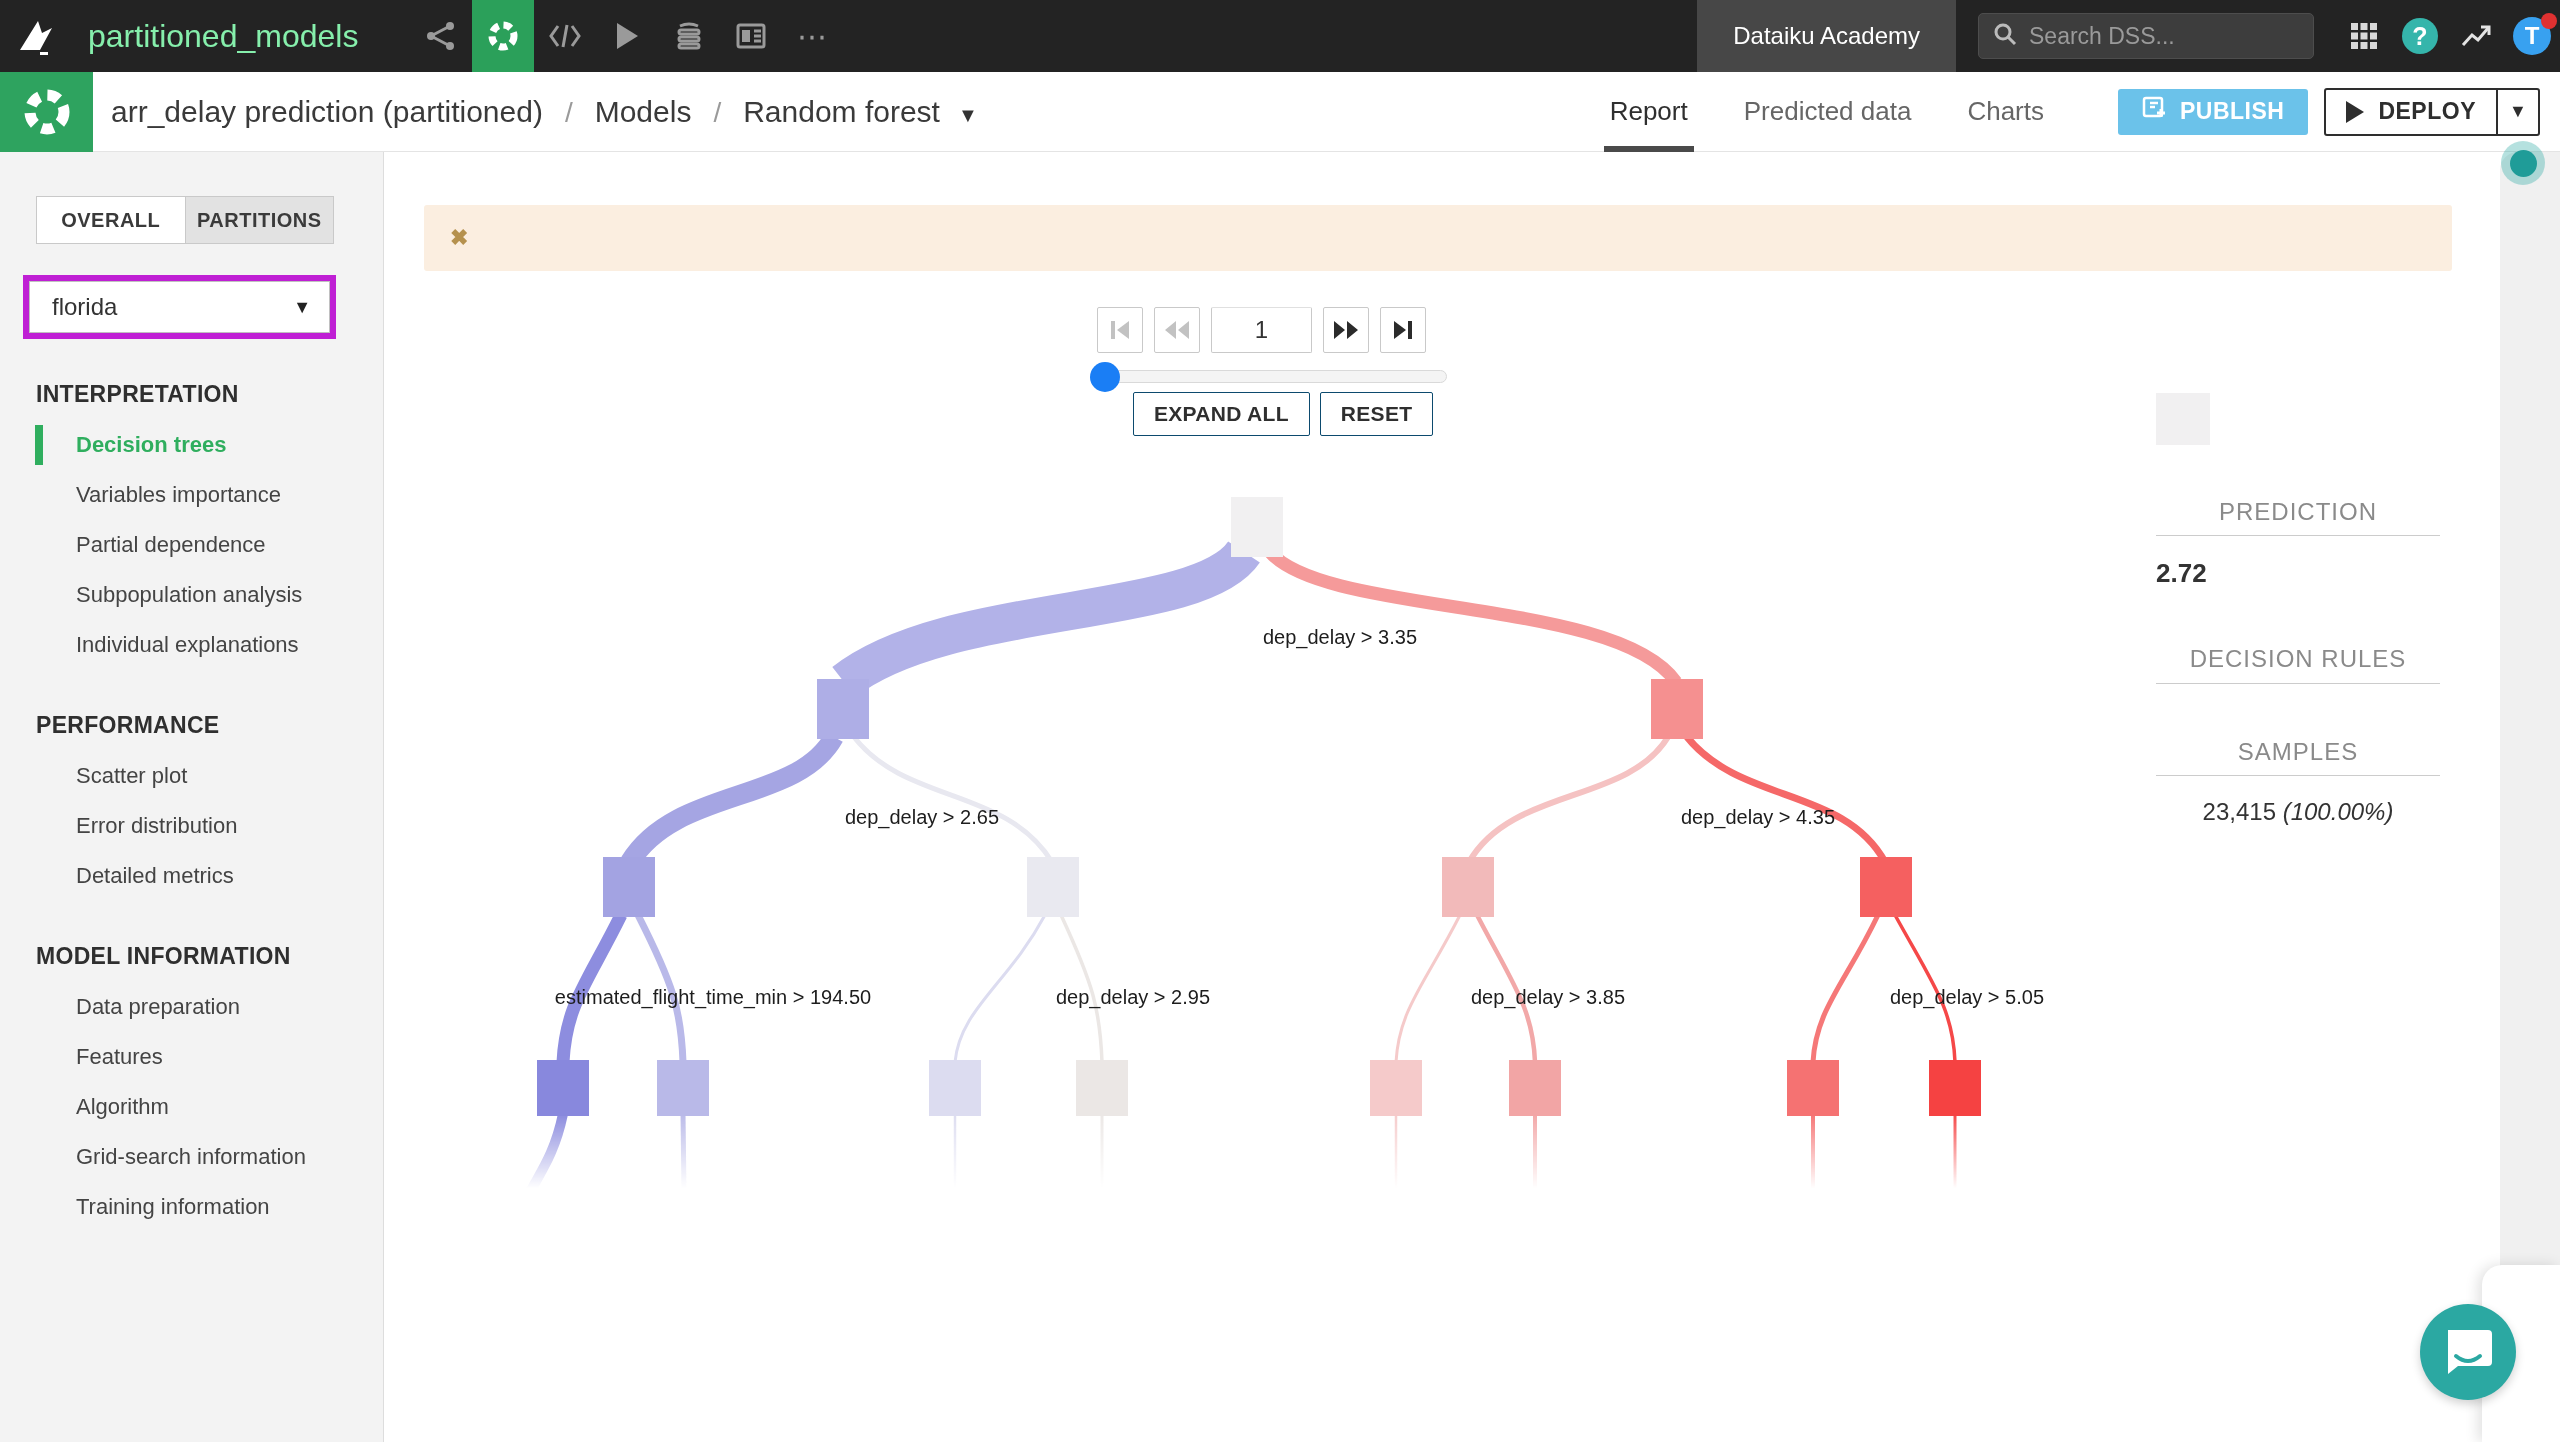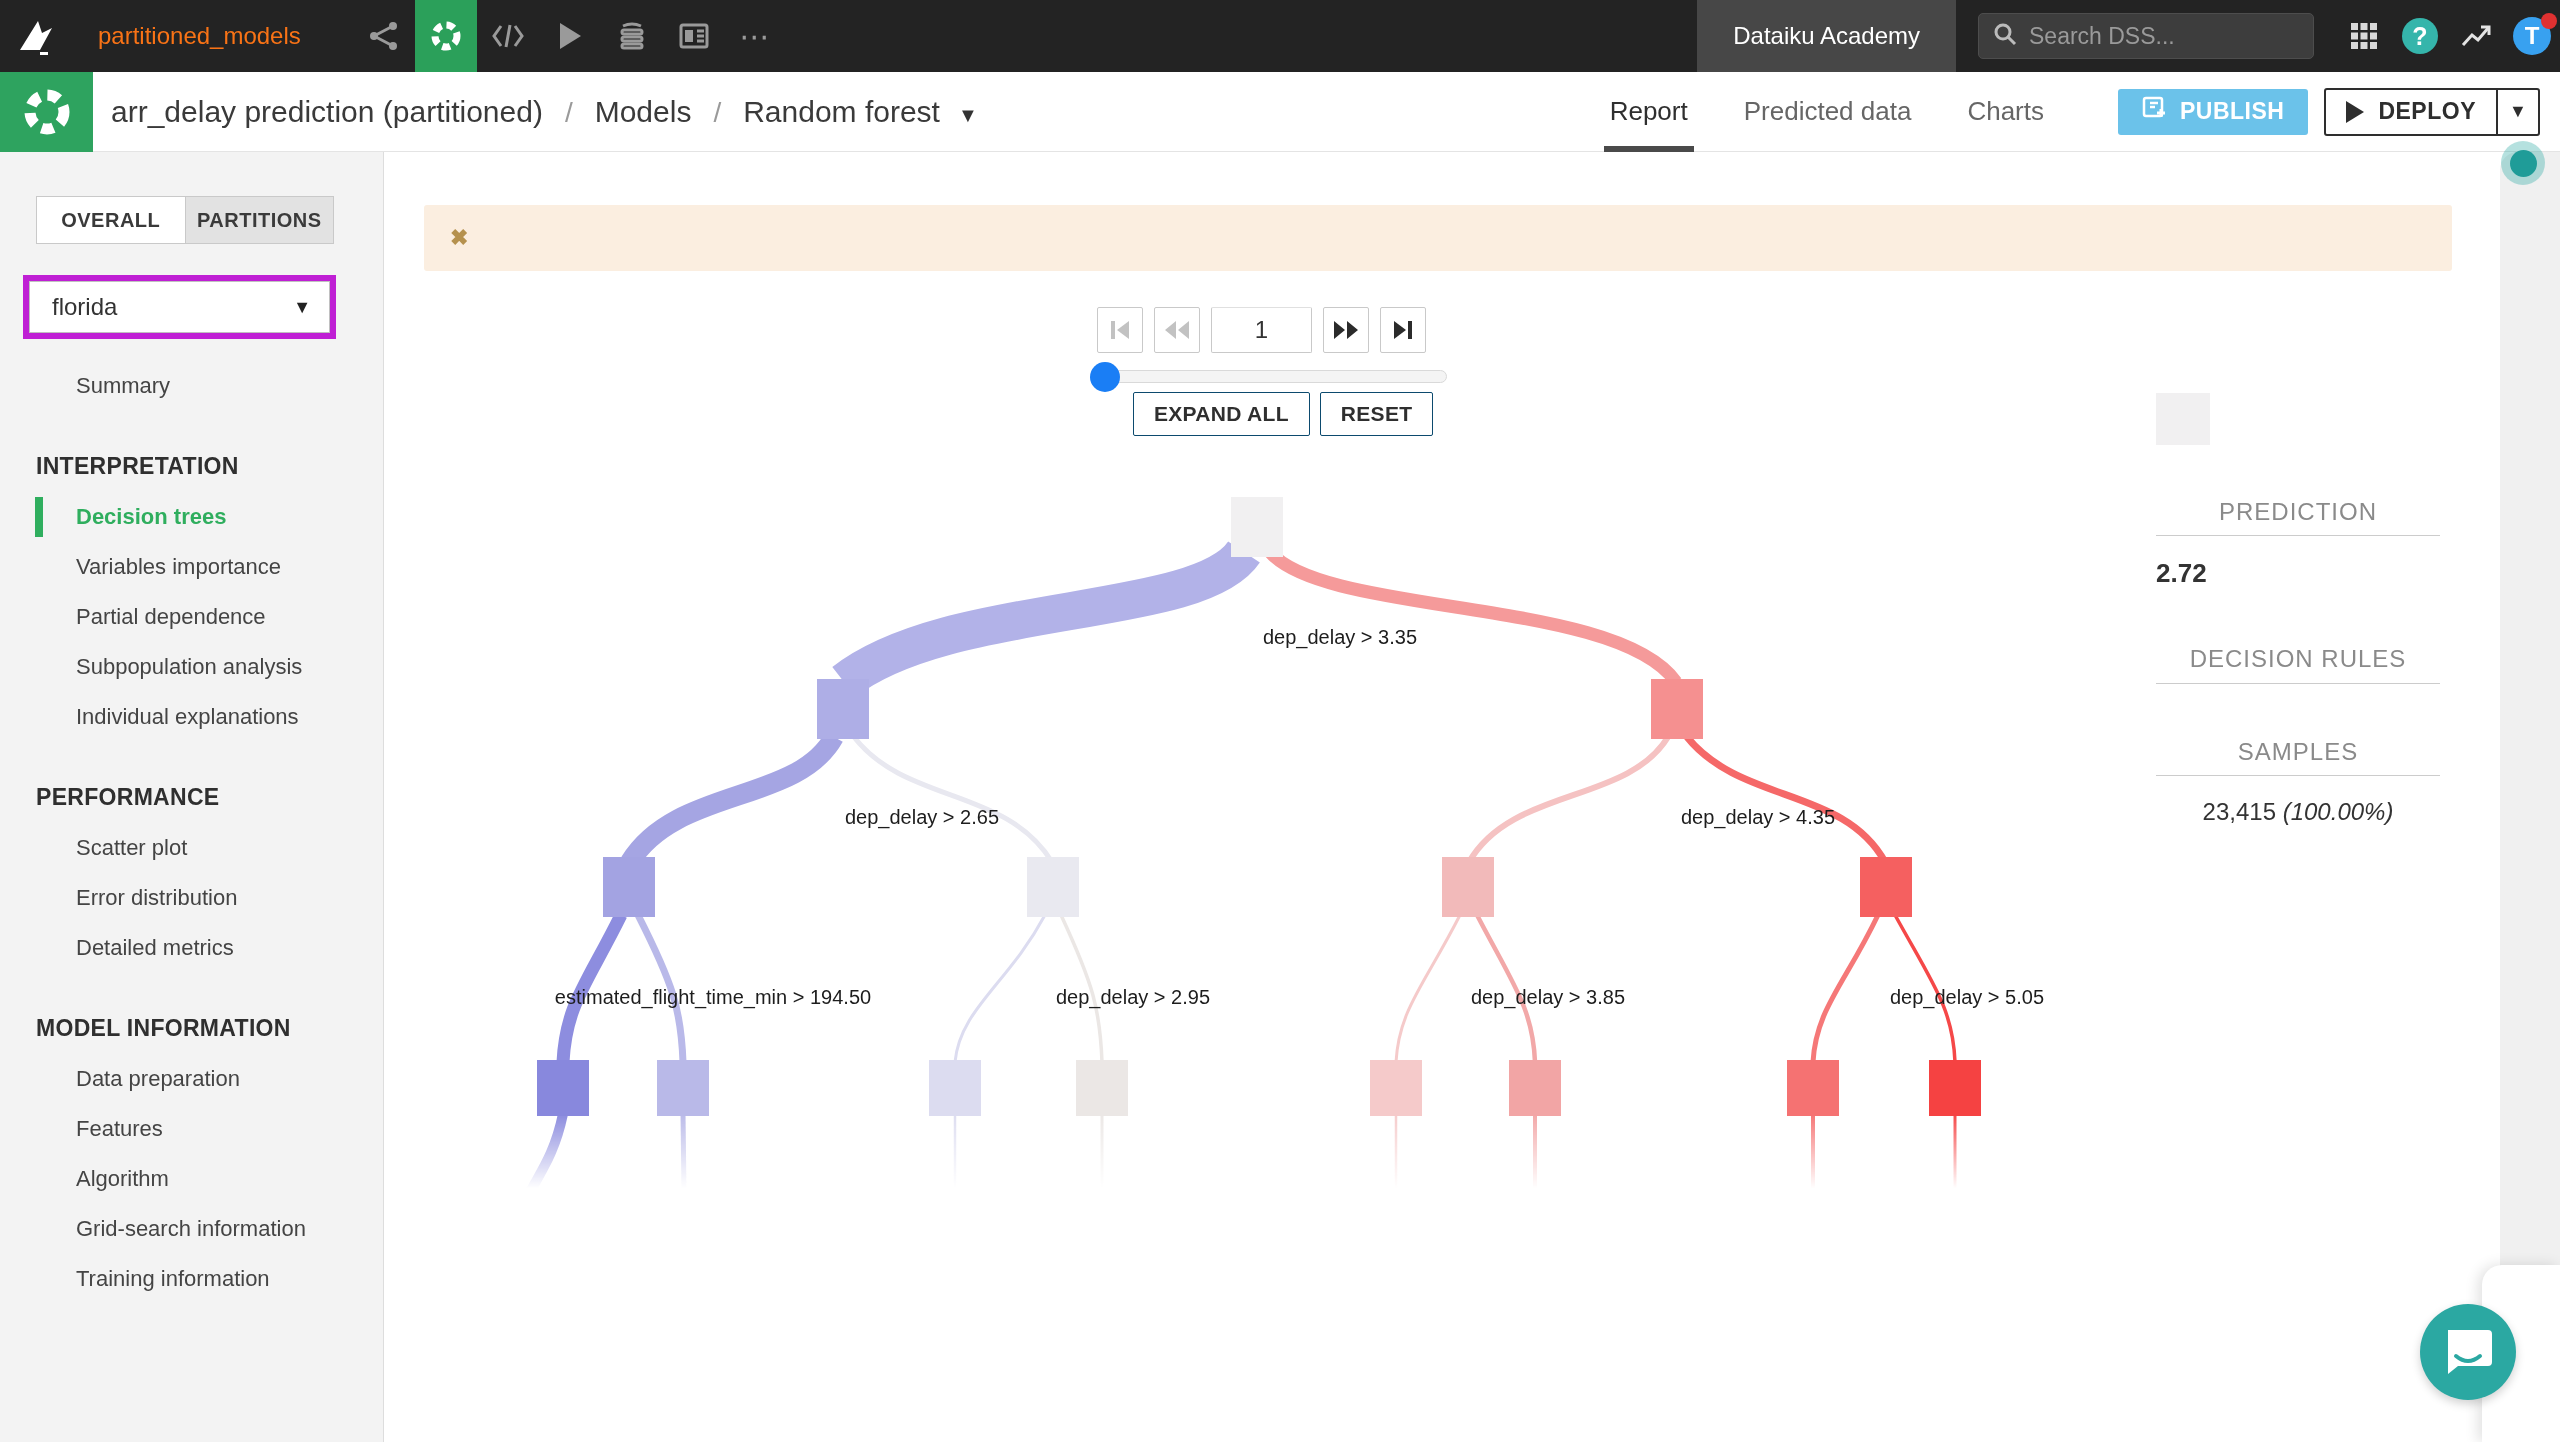--- a/index.html
+++ b/index.html
@@ -2,21 +2,21 @@
 <html><head>
 <meta charset="utf-8">
 <style>
   * { margin:0; padding:0; box-sizing:border-box; }
   html,body { width:2560px; height:1442px; overflow:hidden;
     font-family:"Liberation Sans", sans-serif; background:#fff; }
 
   
   .navbar { height:72px; background:#232323; display:flex; align-items:center; }
   .nav-logo { width:72px; height:72px; display:flex; align-items:center; justify-content:center; }
-  .nav-title { color:#f97316; font-size:24px; font-weight:500; margin-left:26px; margin-right:52px; }
+  .nav-title { color:#86efac; font-size:32px; font-weight:500; margin-left:16px; margin-right:52px; }
   .nav-icon { width:62px; height:72px; display:flex; align-items:center; justify-content:center; color:#9a9a9a; }
   .nav-icon.active-lab { background:#2ba05a; color:#fff; }
   .nav-spacer { flex:1; }
   .nav-academy { height:72px; display:flex; align-items:center; padding:0 36px; background:#474747;
     color:#fff; font-size:24px; }
   .nav-search { width:336px; height:46px; background:#3d3d3d; border:1px solid #4d4d4d; border-radius:5px;
     display:flex; align-items:center; margin:0 22px; padding:0 14px; }
   .nav-search input { background:transparent; border:none; outline:none; color:#a5a5a5; font-size:23px;
     margin-left:12px; width:240px; font-family:"Liberation Sans", sans-serif; }
   .nav-search input::placeholder { color:#9a9a9a; }
@@ -237,21 +237,20 @@
     <div class="view-toggle">
       <div class="view-seg on">OVERALL</div>
       <div class="view-seg off">PARTITIONS</div>
     </div>
     <div class="partition-wrap">
       <div class="partition-select">
         <span>florida</span>
         <span class="select-caret">▼</span>
       </div>
     </div>
-    <div class="side-item summary">Summary</div>
 
     <div class="side-section-title">INTERPRETATION</div>
     <div class="side-item active">Decision trees</div>
     <div class="side-item">Variables importance</div>
     <div class="side-item">Partial dependence</div>
     <div class="side-item">Subpopulation analysis</div>
     <div class="side-item">Individual explanations</div>
 
     <div class="side-section-title">PERFORMANCE</div>
     <div class="side-item">Scatter plot</div>

